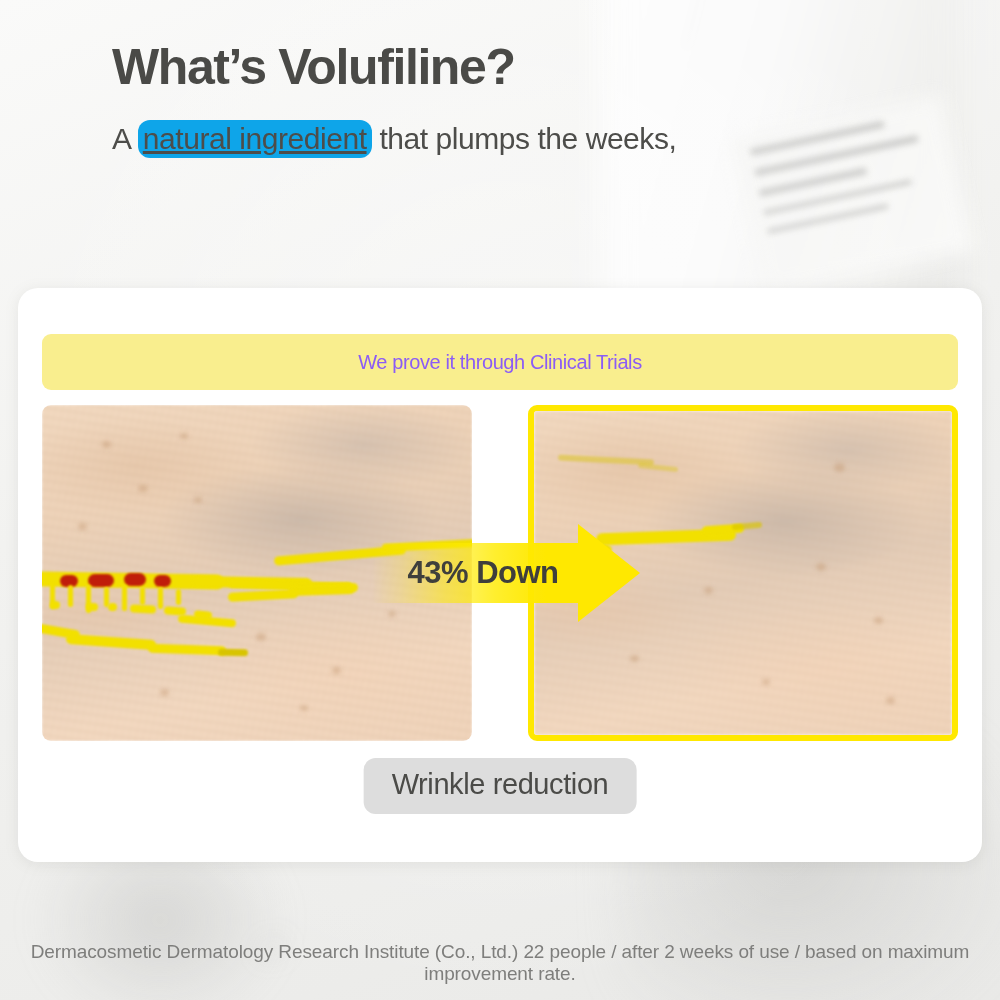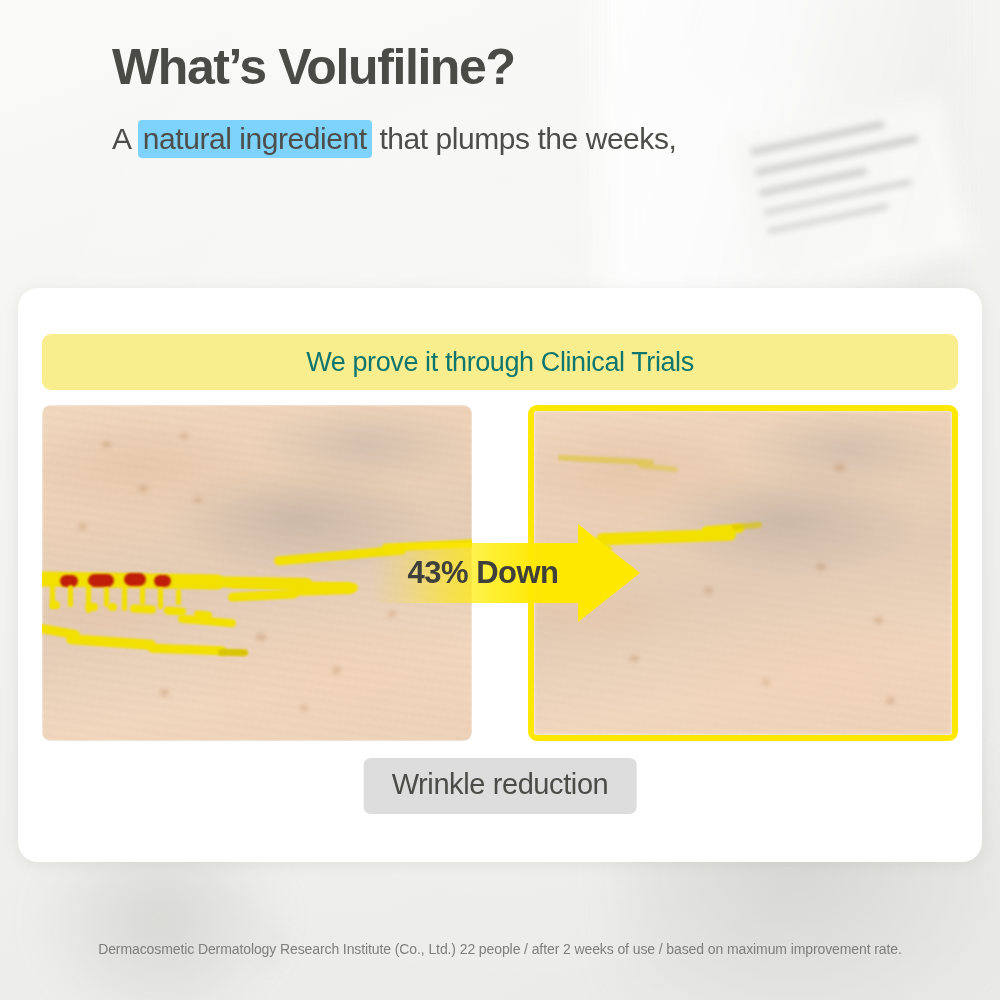--- a/index.html
+++ b/index.html
@@ -104,23 +104,24 @@
     line-height:1.08;
   }
   .subtitle {
     margin-top:20px;
     font-size:30px;
     line-height:1.66;
     color:#4d4d4a;
     letter-spacing:-.45px;
   }
   .hl {
-    background:#7dd3fc;
+    background:#0ea5e9;
     padding:2px 5px 3px 5px;
-    border-radius:4px;
+    border-radius:12px;
+    text-decoration:underline;
   }
 
   
   .card {
     position:absolute;
     left:18px; top:288px;
     width:964px; height:574px;
     background:#ffffff;
     border-radius:20px;
     box-shadow:0 2px 14px rgba(120,120,118,.13);
@@ -130,22 +131,22 @@
     position:absolute;
     left:24px; top:46px;
     width:916px; height:56px;
     background:#f9ee8e;
     border-radius:9px;
     display:flex;
     align-items:center;
     justify-content:center;
   }
   .banner span {
-    font-size:27px;
-    color:#0f766e;
+    font-size:20px;
+    color:#8b5cf6;
     letter-spacing:-.4px;
   }
 
   
   .compare {
     position:absolute;
     left:24px; top:117px;
     width:916px; height:336px;
   }
   .shot {
@@ -232,36 +233,36 @@
     letter-spacing:-.5px;
     padding-left:10px;
   }
 
   
   .pill {
     position:absolute;
     left:50%; top:470px;
     transform:translateX(-50%);
     background:#dddddd;
-    border-radius:7px;
+    border-radius:12px;
     padding:10px 28px 13px 28px;
   }
   .pill span {
     font-size:29px;
     color:#4b4b48;
     letter-spacing:-.4px;
   }
 
   
   .footer {
     position:absolute;
     left:0; top:941px;
     width:1000px;
     text-align:center;
-    font-size:14px;
+    font-size:19px;
     color:#7e7e7c;
     letter-spacing:-.1px;
   }
 </style>
 </head>
 <body>
 
 <div id="root">
 
   <div class="bg-layer">

